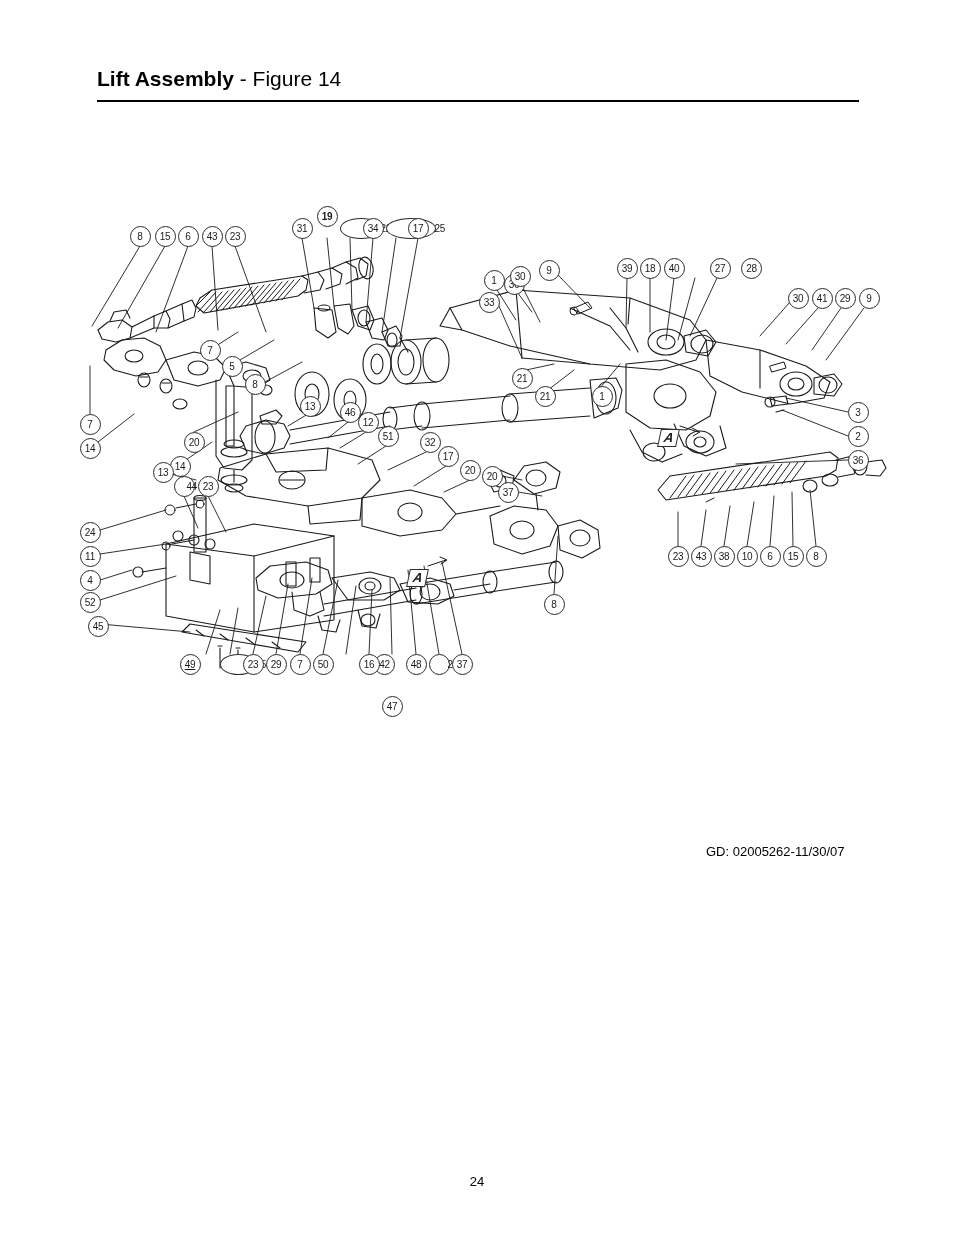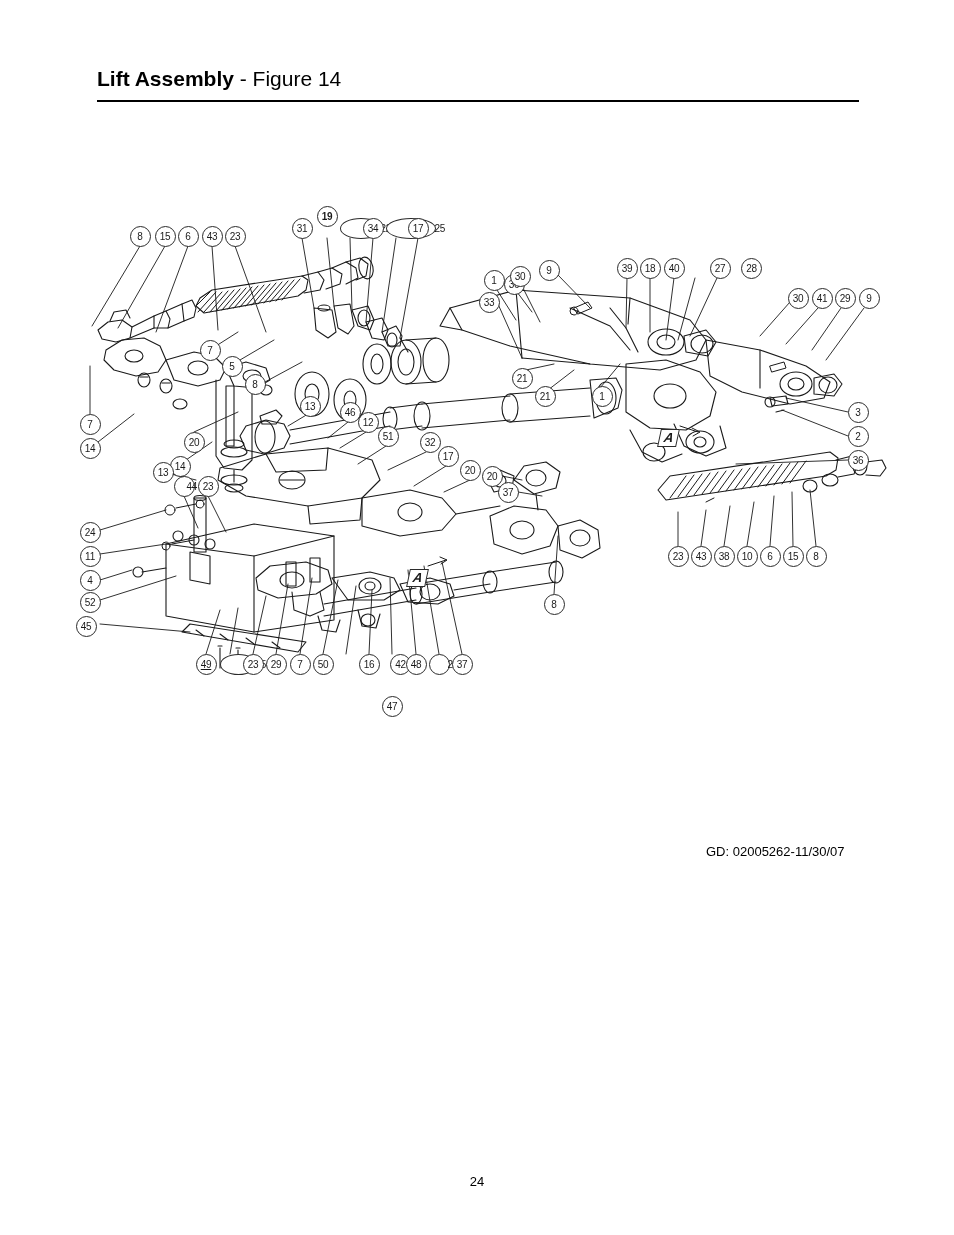--- a/index.html
+++ b/index.html
@@ -512,34 +512,34 @@
         <div class="balloon" style="left: 240px; top: 226px;">13</div>
         <div class="balloon" style="left: 280px; top: 232px;">46</div>
         <div class="balloon" style="left: 298px; top: 242px;">12</div>
         <div class="balloon" style="left: 318px; top: 256px;">51</div>
         <div class="balloon" style="left: 114px; top: 306px; padding-left: 12px;">44</div>
         <div class="balloon" style="left: 138px; top: 306px;">23</div>
         <div class="balloon" style="left: 20px; top: 352px;">24</div>
         <div class="balloon" style="left: 20px; top: 376px;">11</div>
         <div class="balloon" style="left: 20px; top: 400px;">4</div>
         <div class="balloon" style="left: 20px; top: 422px;">52</div>
-        <div class="balloon" style="left: 16px; top: 446px;">45</div>
+        <div class="balloon" style="left: 28px; top: 446px;">45</div>
         <div class="balloon" style="left: 360px; top: 262px;">32</div>
         <div class="balloon" style="left: 378px; top: 276px;">17</div>
         <div class="balloon" style="left: 400px; top: 290px;">20</div>
         <div class="balloon" style="left: 422px; top: 296px;">20</div>
         <div class="balloon" style="left: 438px; top: 312px;">37</div>
         <div class="balloon" style="left: 484px; top: 424px;">8</div>
-        <div class="balloon" style="left: 136px; top: 484px; text-decoration: underline;">49</div>
+        <div class="balloon" style="left: 120px; top: 484px; text-decoration: underline;">49</div>
         <div class="balloon" style="left: 160px; top: 484px; padding-left: 35px;">35</div>
         <div class="balloon" style="left: 183px; top: 484px;">23</div>
         <div class="balloon" style="left: 206px; top: 484px;">29</div>
         <div class="balloon" style="left: 230px; top: 484px;">7</div>
         <div class="balloon" style="left: 253px; top: 484px;">50</div>
-        <div class="balloon" style="left: 276px; top: 484px; margin-left: 44px;">42</div>
+        <div class="balloon" style="left: 260px; top: 484px; margin-left: 44px;">42</div>
         <div class="balloon" style="left: 299px; top: 484px;">16</div>
         <div class="balloon" style="left: 322px; top: 484px; margin-top: 32px;">47</div>
         <div class="balloon" style="left: 346px; top: 484px;">48</div>
         <div class="balloon" style="left: 369px; top: 484px; padding-left: 18px;">26</div>
         <div class="balloon" style="left: 392px; top: 484px;">37</div>
         <div class="balloon" style="left: 608px; top: 376px;">23</div>
         <div class="balloon" style="left: 631px; top: 376px;">43</div>
         <div class="balloon" style="left: 654px; top: 376px;">38</div>
         <div class="balloon" style="left: 677px; top: 376px;">10</div>
         <div class="balloon" style="left: 700px; top: 376px;">6</div>

